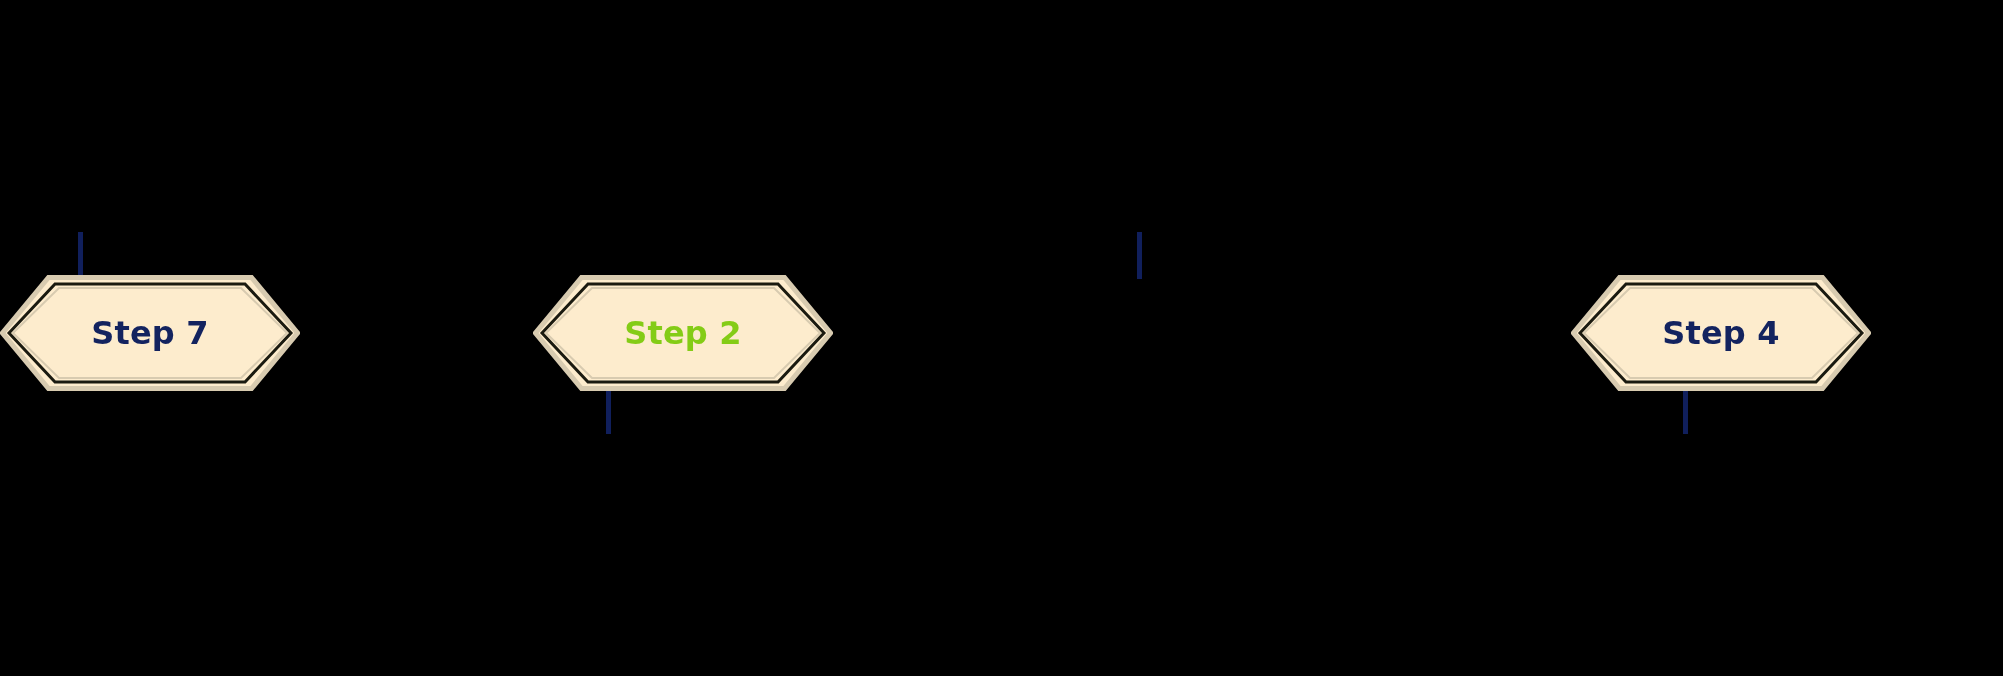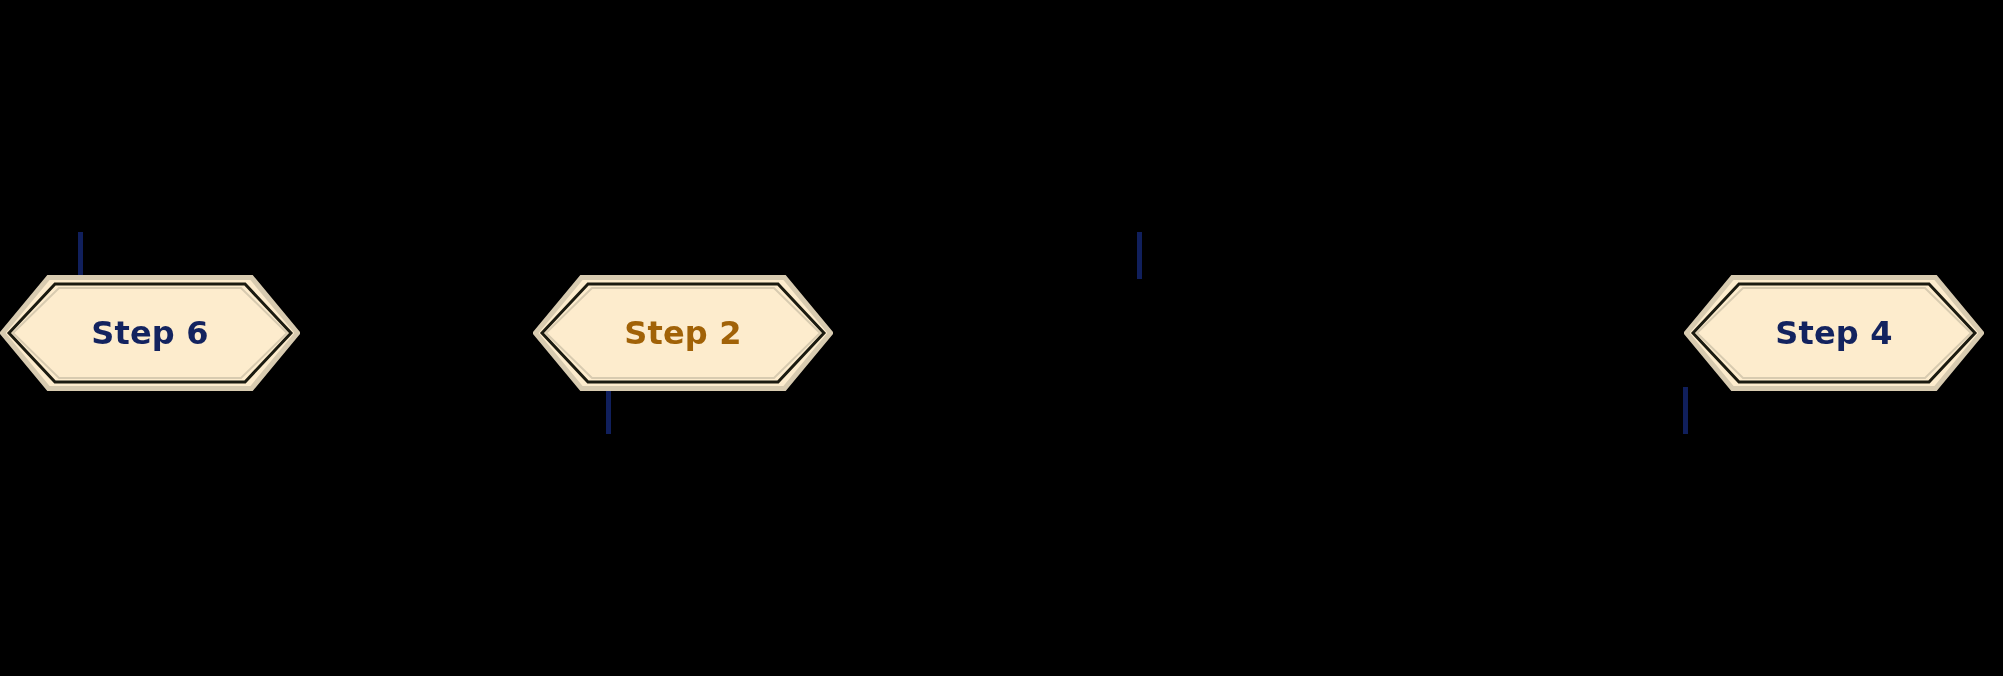--- a/index.html
+++ b/index.html
@@ -68,34 +68,34 @@
 
 <div id="diagram-canvas" style="width: 2003px; height: 676px; background: rgb(0, 0, 0);">
 
 <div class="connector" style="background: rgb(16, 31, 92); width: 5px; height: 47px; left: 78px; top: 232px;"></div>
     <div class="node" style="left: 0px; top: 275px; width: 300px; height: 116px;">
       <svg class="node-shape" viewBox="0 0 300 116" width="300" height="116">
         <polygon points="48.5,2.5 251.5,2.5 297.5,58 251.5,113.5 48.5,113.5 2.5,58" fill="#fdeccd" stroke="#d8cbb0" stroke-width="5" stroke-linejoin="miter"></polygon>
         <polygon points="55,9 245,9 291,58 245,107 55,107 9,58" fill="#fdeccd" stroke="#1a1a10" stroke-width="3" stroke-linejoin="miter"></polygon>
         <polygon points="59,13 241,13 287,58 241,103 59,103 13,58" fill="#fdeccd" stroke="#d8cbb0" stroke-width="2" stroke-linejoin="miter"></polygon>
       </svg>
-      <div class="node-label" style="color: rgb(19, 35, 95);">Step 6</div>
+      <div class="node-label" style="color: rgb(19, 35, 95);">Step 7</div>
     </div>
     <div class="connector" style="background: rgb(16, 31, 92); width: 5px; height: 47px; left: 606px; top: 387px;"></div>
     <div class="node" style="left: 533px; top: 275px; width: 300px; height: 116px;">
       <svg class="node-shape" viewBox="0 0 300 116" width="300" height="116">
         <polygon points="48.5,2.5 251.5,2.5 297.5,58 251.5,113.5 48.5,113.5 2.5,58" fill="#fdeccd" stroke="#d8cbb0" stroke-width="5" stroke-linejoin="miter"></polygon>
         <polygon points="55,9 245,9 291,58 245,107 55,107 9,58" fill="#fdeccd" stroke="#1a1a10" stroke-width="3" stroke-linejoin="miter"></polygon>
         <polygon points="59,13 241,13 287,58 241,103 59,103 13,58" fill="#fdeccd" stroke="#d8cbb0" stroke-width="2" stroke-linejoin="miter"></polygon>
       </svg>
-      <div class="node-label" style="color: #a16207;">Step 2</div>
+      <div class="node-label" style="color: #84cc16;">Step 2</div>
     </div>
     <div class="connector" style="background: rgb(16, 31, 92); width: 5px; height: 47px; left: 1137px; top: 232px;"></div>
     <div class="connector" style="background: rgb(16, 31, 92); width: 5px; height: 47px; left: 1683px; top: 387px;"></div>
-    <div class="node" style="left: 1684px; top: 275px; width: 300px; height: 88px;">
+    <div class="node" style="left: 1571px; top: 275px; width: 300px; height: 88px;">
       <svg class="node-shape" viewBox="0 0 300 116" width="300" height="116">
         <polygon points="48.5,2.5 251.5,2.5 297.5,58 251.5,113.5 48.5,113.5 2.5,58" fill="#fdeccd" stroke="#d8cbb0" stroke-width="5" stroke-linejoin="miter"></polygon>
         <polygon points="55,9 245,9 291,58 245,107 55,107 9,58" fill="#fdeccd" stroke="#1a1a10" stroke-width="3" stroke-linejoin="miter"></polygon>
         <polygon points="59,13 241,13 287,58 241,103 59,103 13,58" fill="#fdeccd" stroke="#d8cbb0" stroke-width="2" stroke-linejoin="miter"></polygon>
       </svg>
       <div class="node-label" style="color: rgb(19, 35, 95);">Step 4</div>
     </div>
   </div>
 
 </body></html>

